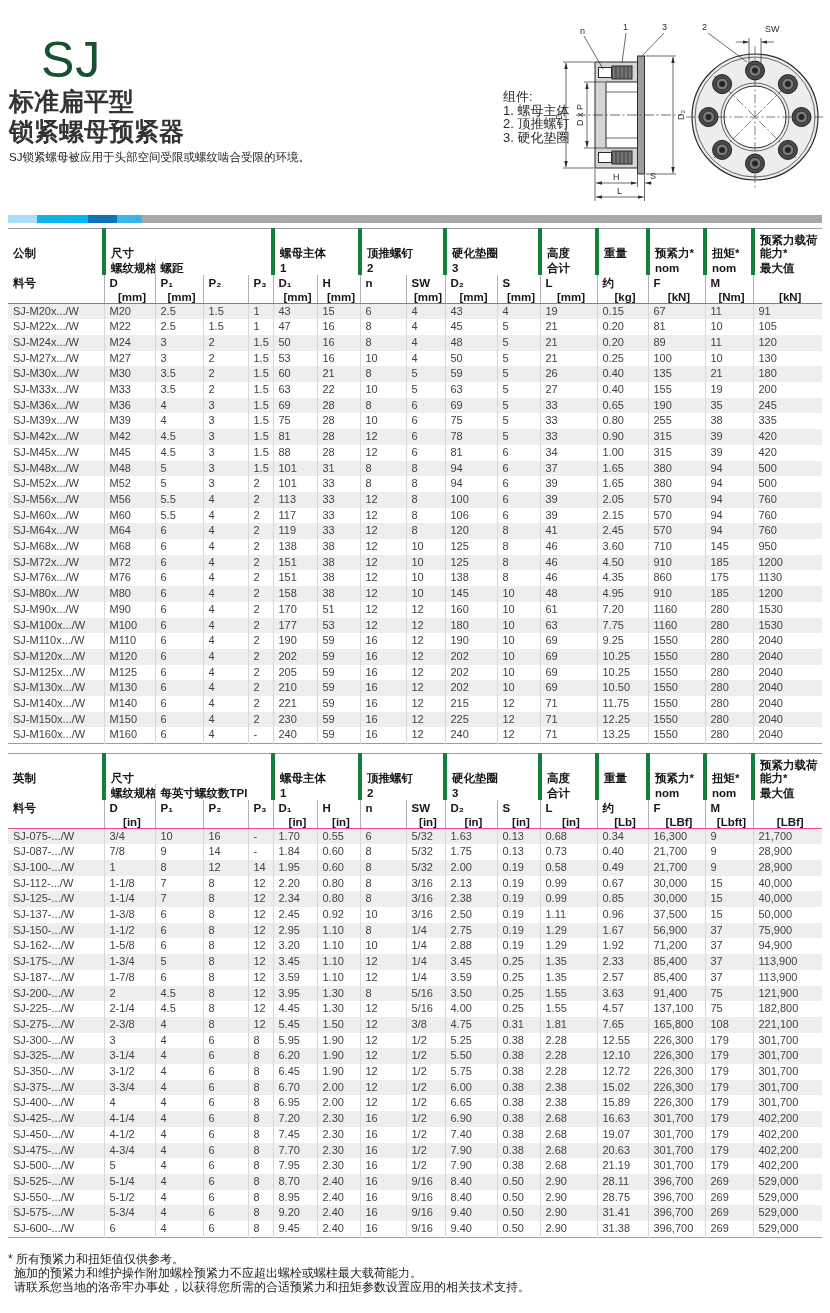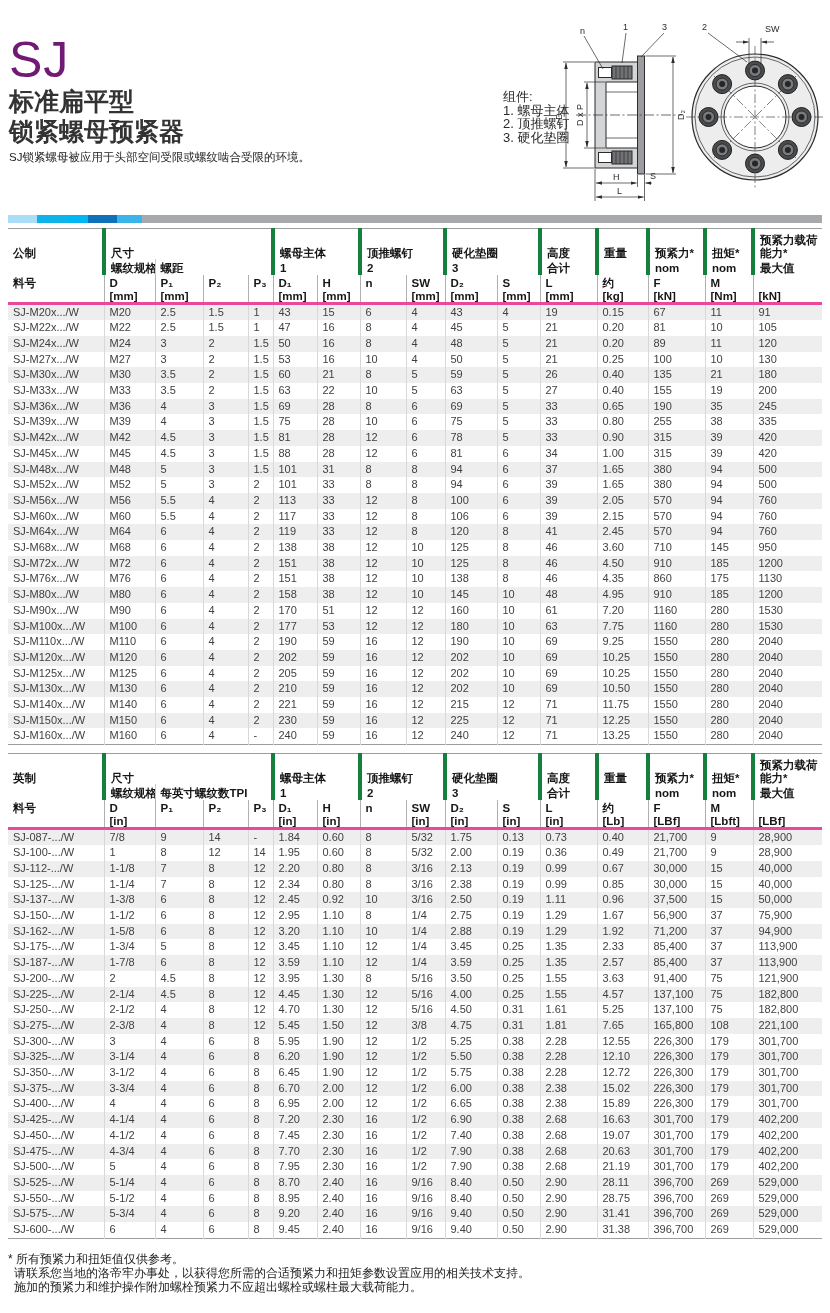--- a/index.html
+++ b/index.html
@@ -3,42 +3,42 @@
 <meta charset="utf-8">
 <style>
   html,body{margin:0;padding:0;}
   body{
     width:830px;height:1313px;position:relative;background:#ffffff;
     font-family:"Liberation Sans","DejaVu Sans",sans-serif;color:#2e2e2e;
     overflow:hidden;
   }
   
   .title-block{position:absolute;left:9px;top:34px;width:480px;}
-  .t-sj{font-size:50px;font-weight:300;line-height:52px;letter-spacing:1px;color:#701a75;}
+  .t-sj{font-size:50px;font-weight:300;line-height:52px;letter-spacing:1px;color:#14532d;margin-left:32px;}
   .t-sub{font-size:25px;font-weight:700;line-height:30px;color:#333;}
   .t-desc{font-size:11.5px;line-height:15px;color:#222;margin-top:4px;}
   
   .drawing-legend{position:absolute;left:503px;top:90px;font-size:13px;line-height:13.5px;color:#2b2b2b;}
   svg.tech{position:absolute;left:540px;top:20px;}
   svg.tech text{font-family:"Liberation Sans","DejaVu Sans",sans-serif;font-size:9px;fill:#2b2b2b;}
   
   .accent-bar{position:absolute;left:8px;top:215px;width:814px;height:8px;display:flex;}
   .accent-bar .seg{height:8px;}
   
   table.spec{border-collapse:collapse;table-layout:fixed;width:814px;position:absolute;left:8px;
     border-top:1px solid #9a9c9f;border-bottom:1px solid #9a9c9f;}
   #metric-table{top:228px;}
   #imperial-table{top:753px;}
   table.spec th,table.spec td{box-sizing:border-box;text-align:left;padding:0 0 0 5px;overflow:hidden;white-space:nowrap;}
   table.spec thead th{font-weight:bold;font-size:11.5px;color:#161616;vertical-align:bottom;}
   tr.hr1 th{vertical-align:top;padding-top:5px;line-height:12.5px;height:25px;white-space:normal;}
   tr.hr2 th{height:16px;line-height:14px;}
   tr.hr3 th{height:15px;line-height:13px;}
   tr.hru th{height:13px;line-height:11px;font-weight:normal;font-size:10.5px;color:#3d3d3d;
-    border-bottom:3px solid #ec4899;}
+    border-bottom:1px solid #ec4899;text-align:center;}
   th.cap{padding-right:14px;}
   th.num{text-align:center;padding:0;}
   
   tr.hr1 th.g,tr.hr2 th.g{border-left:4px solid #15803d;}
   tr.hr2 th.gl{border-left:1px solid #c6c8ca;}
   tr.hr3 th:nth-child(n+2),tr.hru th:nth-child(n+2){border-left:1px solid #aeb0b2;}
   
   table.spec tbody td{font-size:11px;line-height:15.7px;height:15.7px;color:#3f3f3f;}
   table.spec tbody td:nth-child(n+2){border-left:1px solid #d8d8d8;}
   table.spec tbody tr:nth-child(odd){background:#eeeeef;}
@@ -827,20 +827,38 @@
       <th>[in]</th>
       <th>[in]</th>
       <th>[Lb]</th>
       <th>[LBf]</th>
       <th>[Lbft]</th>
       <th>[LBf]</th>
     </tr>
   </thead>
   <tbody>
       <tr>
+        <td>SJ-075-.../W</td>
+        <td>3/4</td>
+        <td>10</td>
+        <td>16</td>
+        <td>-</td>
+        <td>1.70</td>
+        <td>0.55</td>
+        <td>6</td>
+        <td>5/32</td>
+        <td>1.63</td>
+        <td>0.13</td>
+        <td>0.68</td>
+        <td>0.34</td>
+        <td>16,300</td>
+        <td>9</td>
+        <td>21,700</td>
+      </tr>
+      <tr>
         <td>SJ-087-.../W</td>
         <td>7/8</td>
         <td>9</td>
         <td>14</td>
         <td>-</td>
         <td>1.84</td>
         <td>0.60</td>
         <td>8</td>
         <td>5/32</td>
         <td>1.75</td>
@@ -856,21 +874,21 @@
         <td>1</td>
         <td>8</td>
         <td>12</td>
         <td>14</td>
         <td>1.95</td>
         <td>0.60</td>
         <td>8</td>
         <td>5/32</td>
         <td>2.00</td>
         <td>0.19</td>
-        <td>0.36</td>
+        <td>0.58</td>
         <td>0.49</td>
         <td>21,700</td>
         <td>9</td>
         <td>28,900</td>
       </tr>
       <tr>
         <td>SJ-112-.../W</td>
         <td>1-1/8</td>
         <td>7</td>
         <td>8</td>
@@ -1025,38 +1043,20 @@
         <td>5/16</td>
         <td>4.00</td>
         <td>0.25</td>
         <td>1.55</td>
         <td>4.57</td>
         <td>137,100</td>
         <td>75</td>
         <td>182,800</td>
       </tr>
       <tr>
-        <td>SJ-250-.../W</td>
-        <td>2-1/2</td>
-        <td>4</td>
-        <td>8</td>
-        <td>12</td>
-        <td>4.70</td>
-        <td>1.30</td>
-        <td>12</td>
-        <td>5/16</td>
-        <td>4.50</td>
-        <td>0.31</td>
-        <td>1.61</td>
-        <td>5.25</td>
-        <td>137,100</td>
-        <td>75</td>
-        <td>182,800</td>
-      </tr>
-      <tr>
         <td>SJ-275-.../W</td>
         <td>2-3/8</td>
         <td>4</td>
         <td>8</td>
         <td>12</td>
         <td>5.45</td>
         <td>1.50</td>
         <td>12</td>
         <td>3/8</td>
         <td>4.75</td>
@@ -1299,15 +1299,15 @@
         <td>31.38</td>
         <td>396,700</td>
         <td>269</td>
         <td>529,000</td>
       </tr>
     </tbody>
 </table>
 
 <div class="footnotes">
   <div>* 所有预紧力和扭矩值仅供参考。</div>
+  <div class="fn2">施加的预紧力和维护操作附加螺栓预紧力不应超出螺栓或螺柱最大载荷能力。</div>
   <div class="fn2">请联系您当地的洛帝牢办事处，以获得您所需的合适预紧力和扭矩参数设置应用的相关技术支持。</div>
-  <div class="fn2">施加的预紧力和维护操作附加螺栓预紧力不应超出螺栓或螺柱最大载荷能力。</div>
 </div>
 
 </body></html>

